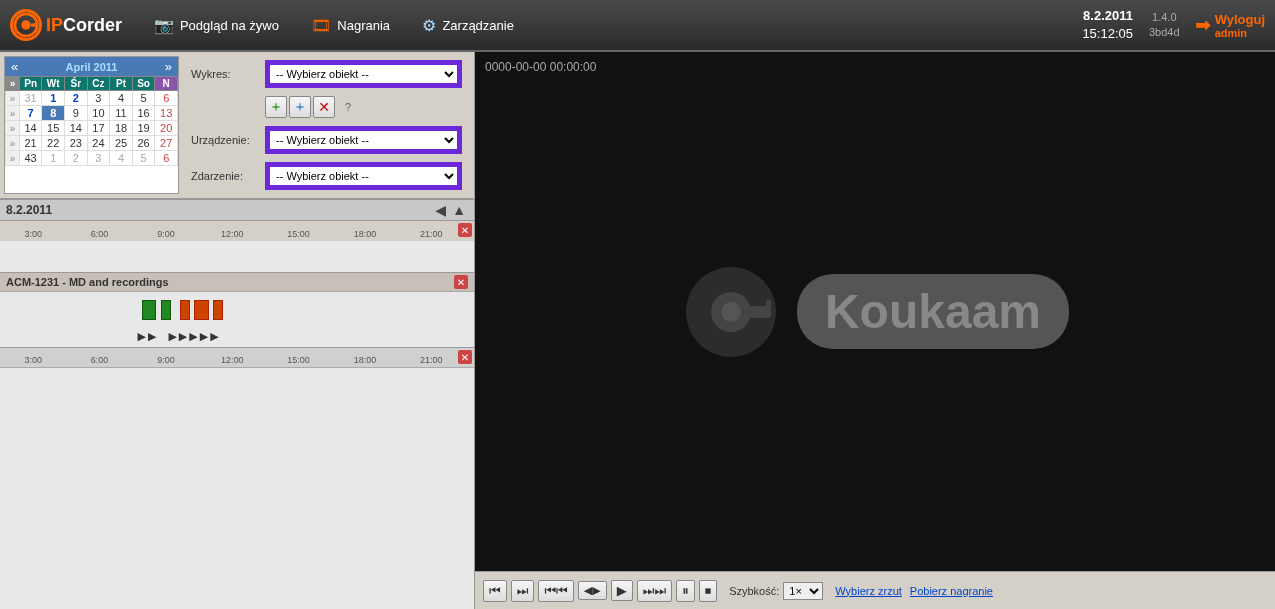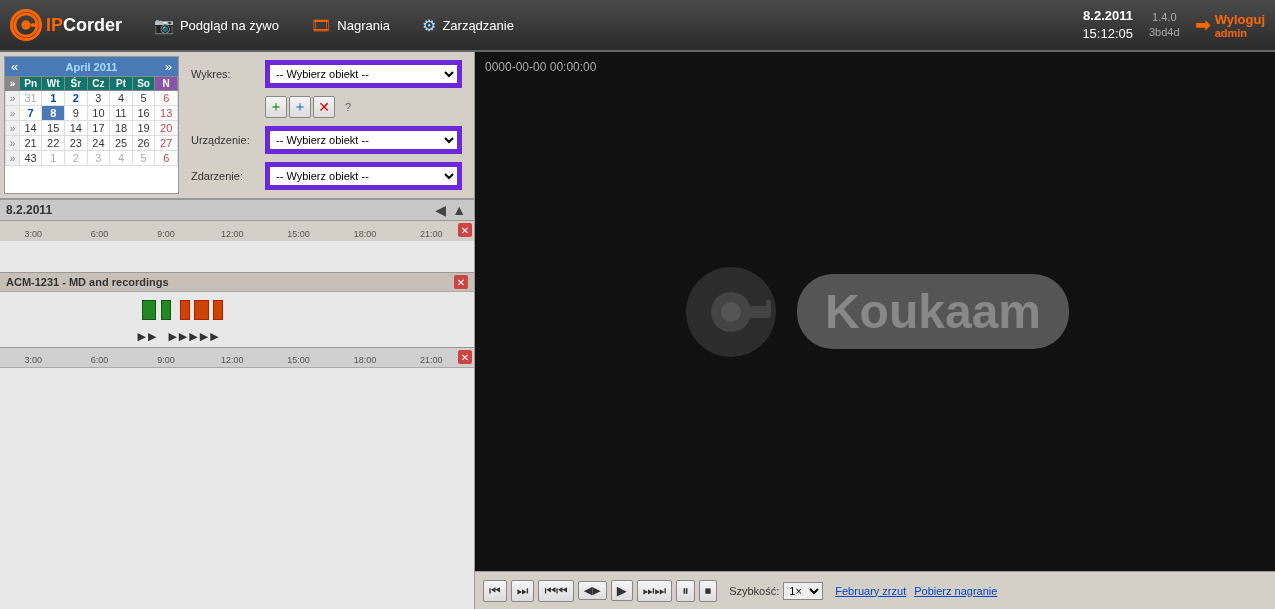--- a/index.html
+++ b/index.html
@@ -623,19 +623,19 @@
 
       <span id="speed-label">Szybkość:</span>
       <select id="speed-select">
         <option>1×</option>
         <option>2×</option>
         <option>4×</option>
         <option>8×</option>
       </select>
 
       <div id="vc-links">
-        <span class="vc-link">February zrzut</span>
+        <span class="vc-link">Wybierz zrzut</span>
         <span class="vc-link">Pobierz nagranie</span>
       </div>
     </div>
   </div>
 
 </div>
 
 </body></html>

